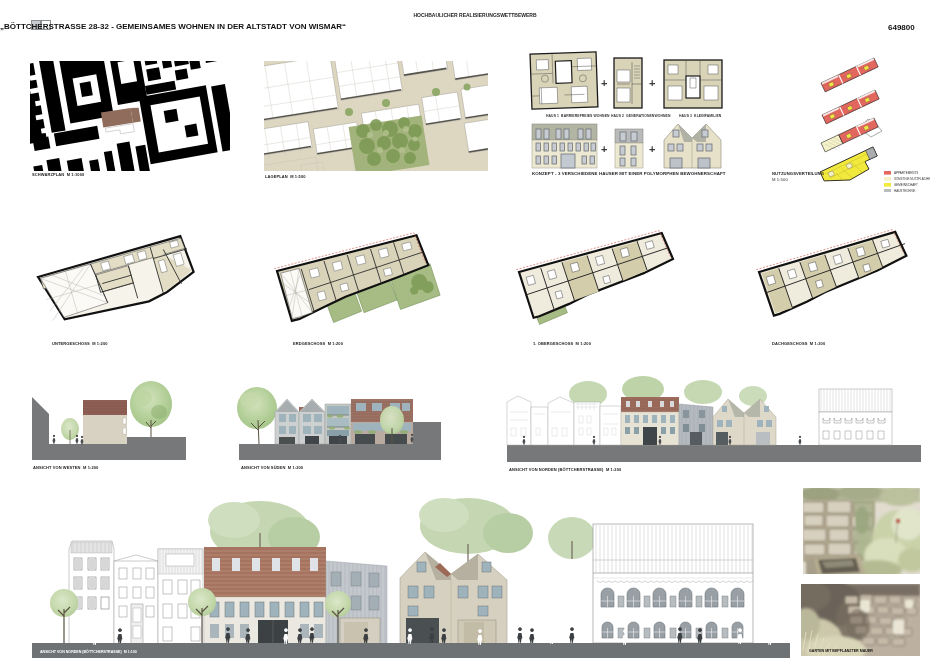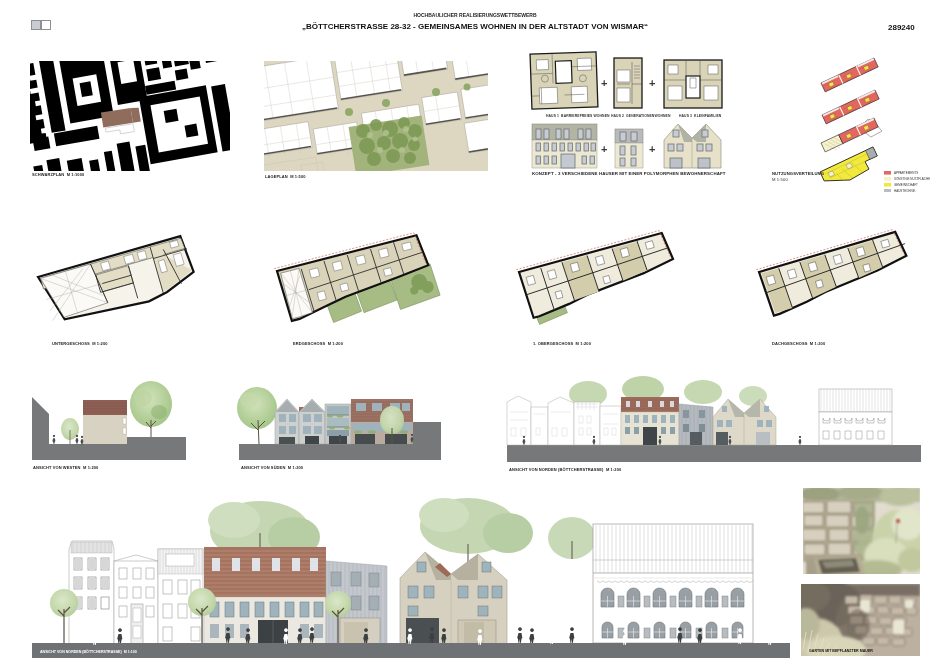--- a/index.html
+++ b/index.html
@@ -4,22 +4,22 @@
 html,body{margin:0;padding:0}
 body{width:950px;height:671px;background:#fff;font-family:"Liberation Sans",sans-serif;position:relative;overflow:hidden}
 .abs{position:absolute}
 .lbl{position:absolute;font-weight:bold;color:#1c1c1c;font-size:5px;letter-spacing:.1px;transform-origin:0 0;white-space:nowrap}
 </style></head>
 <body>
 
 <div class="abs" style="left:31px;top:20px;width:8px;height:8px;background:#c9cdd1;border:1px solid #8b9094"></div>
 <div class="abs" style="left:41px;top:20px;width:8px;height:8px;background:#fff;border:1px solid #8b9094"></div>
 <div class="abs" style="left:0;top:12px;width:950px;text-align:center;font-weight:bold;font-size:5px;color:#1c1c1c">HOCHBAULICHER REALISIERUNGSWETTBEWERB</div>
-<div class="abs" style="left:0;top:22px;width:950px;text-align:center;font-weight:bold;font-size:8px;color:#111">„BÖTTCHERSTRASSE 28-32 - GEMEINSAMES WOHNEN IN DER ALTSTADT VON WISMAR“</div>
-<div class="abs" style="left:888px;top:23px;font-weight:bold;font-size:8px;color:#111">289240</div>
+<div class="abs" style="left:0;top:22px;width:950px;text-align:left;font-weight:bold;font-size:8px;color:#111">„BÖTTCHERSTRASSE 28-32 - GEMEINSAMES WOHNEN IN DER ALTSTADT VON WISMAR“</div>
+<div class="abs" style="left:888px;top:23px;font-weight:bold;font-size:8px;color:#111">649800</div>
 
 <div class="abs" style="left:30px;top:61px">
 <svg width="200" height="110" viewBox="0 0 200 110">
 <defs>
         <clipPath id="swclip">
           <rect x="0" y="0" width="200" height="110"></rect>
         </clipPath>
       </defs>
 <g clip-path="url(#swclip)">
 <g fill="#000">

